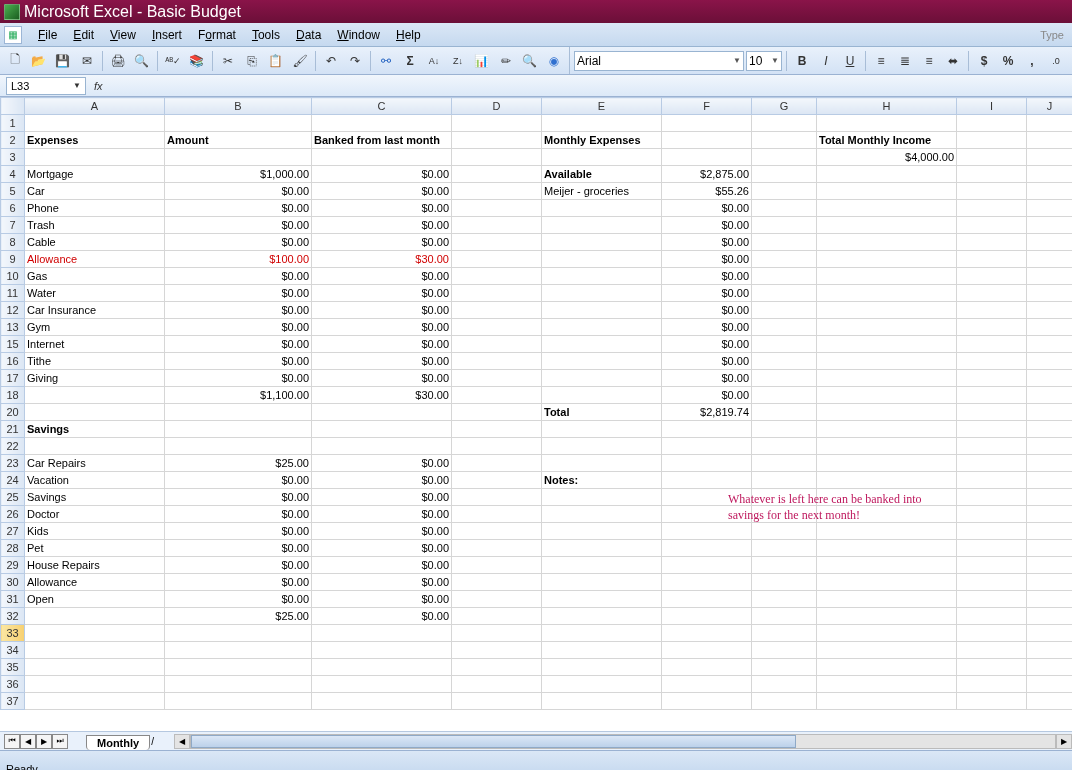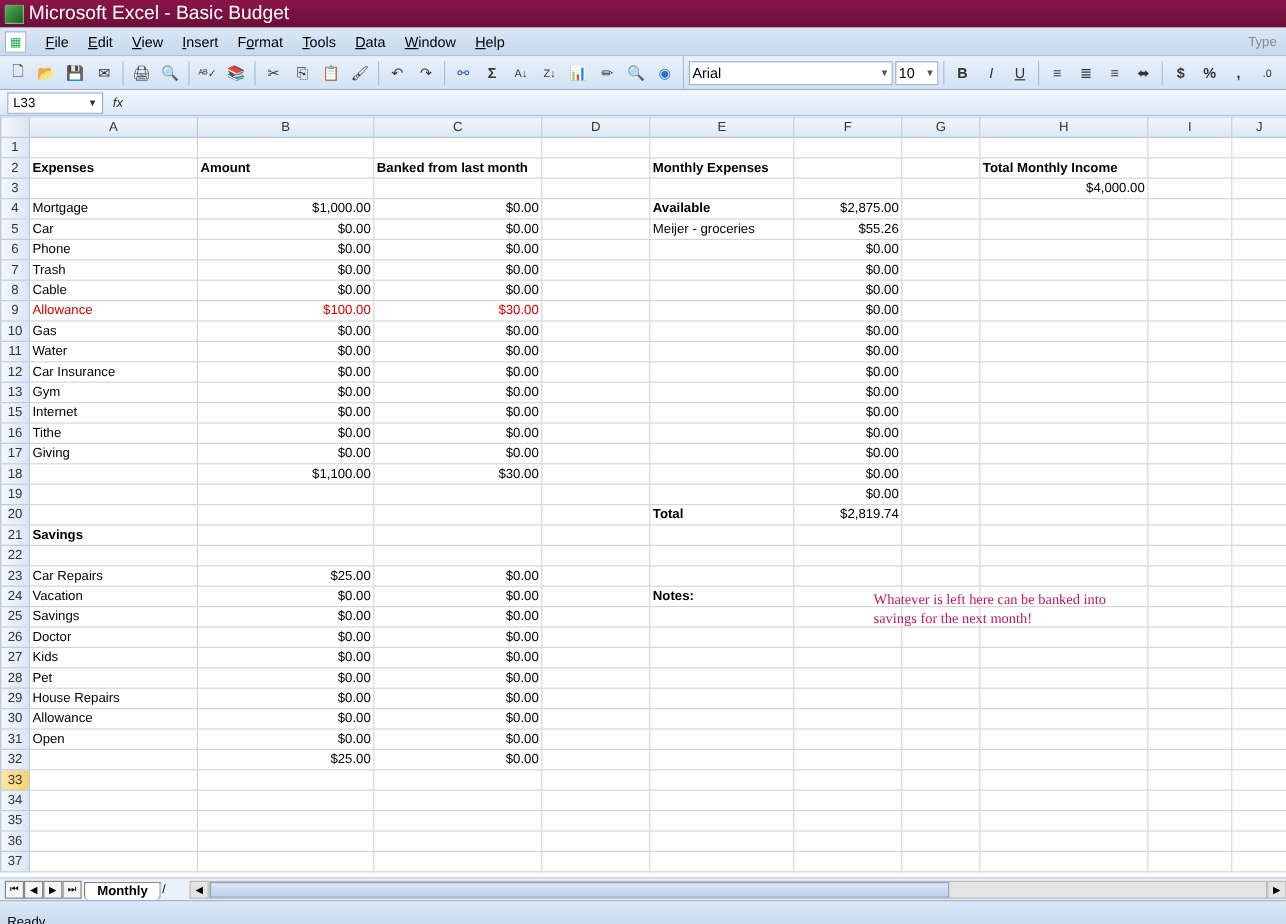--- a/index.html
+++ b/index.html
@@ -41,21 +41,21 @@
 .bold { font-weight:bold; }
 .red { color:#d00000; }
 .top-border { border-top:1px solid #000 !important;}
 .sel-row-hdr { background: linear-gradient(to right,#fbe7a3,#f7d070) !important; }
 .annotation { position:absolute; color:#be185d; font-family: "Comic Sans MS", cursive; font-size:12px; line-height:1.3; pointer-events:none;}
 
 
 .sheet-tabs-row { height:19px; background:#e9f1fb; border-top:1px solid #b5c8e0; display:flex; align-items:center; font-size:11px;}
 .tab-nav { display:flex; gap:0; margin-left:4px;}
 .tab-nav .nav-btn { width:16px; height:15px; border:1px solid #888; background:#f5f5f5; display:flex; align-items:center; justify-content:center; font-size:8px; cursor:default;}
-.sheet-tab { margin-left:2px; background:#fff; border:1px solid #888; border-bottom:none; padding:1px 10px; border-radius: 0 0 4px 4px; transform: translateY(1px); font-weight:bold;}
+.sheet-tab { margin-left:18px; background:#fff; border:1px solid #888; border-bottom:none; padding:1px 10px; border-radius: 0 0 4px 4px; transform: translateY(1px); font-weight:bold;}
 .hscroll { flex:1; margin-left:20px; height:15px; display:flex; align-items:center; }
 .hscroll-track { flex:1; height:15px; background:#e4e4e4; border:1px solid #bbb; position:relative;}
 .hscroll-thumb { position:absolute; left:0; top:0; bottom:0; width:70%; background: linear-gradient(to bottom,#dbe7f6,#bcd1ea); border:1px solid #8fa9c7;}
 .hscroll-btn { width:16px; height:15px; background:#e4e4e4; border:1px solid #bbb; display:flex; align-items:center; justify-content:center; font-size:8px;}
 
 
 .statusbar { height:20px; background: linear-gradient(to bottom,#dbe7f6,#c5d9ef); border-top:1px solid #9bb2d2; display:flex; align-items:flex-start; padding:12px 6px; font-size:11px;}
 </style>
 </head>
 <body>
@@ -388,33 +388,20 @@
           <td class="num top-border">$30.00</td>
           <td class=""></td>
           <td class=""></td>
           <td class="num">$0.00</td>
           <td class=""></td>
           <td class=""></td>
           <td class=""></td>
           <td class=""></td>
         </tr>
         <tr>
-          <th class="row-hdr ">19</th>
-          <td class=""></td>
-          <td class=""></td>
-          <td class=""></td>
-          <td class=""></td>
-          <td class=""></td>
-          <td class="num">$0.00</td>
-          <td class=""></td>
-          <td class=""></td>
-          <td class=""></td>
-          <td class=""></td>
-        </tr>
-        <tr>
           <th class="row-hdr ">20</th>
           <td class=""></td>
           <td class=""></td>
           <td class=""></td>
           <td class=""></td>
           <td class="bold">Total</td>
           <td class="num top-border">$2,819.74</td>
           <td class=""></td>
           <td class=""></td>
           <td class=""></td>

